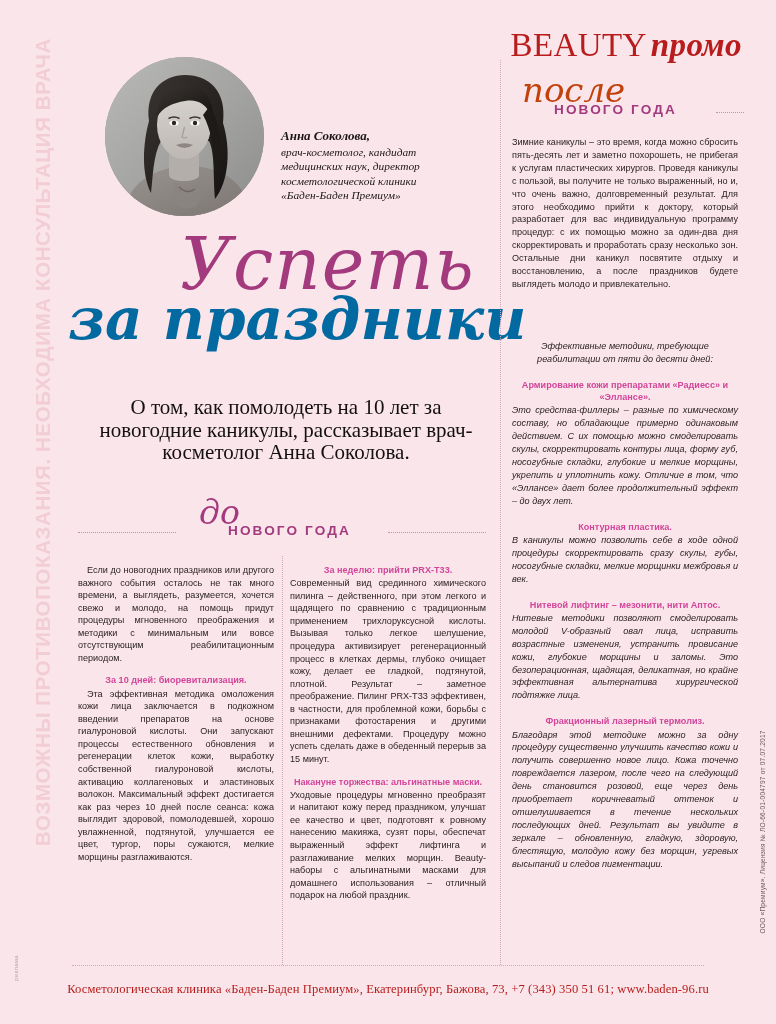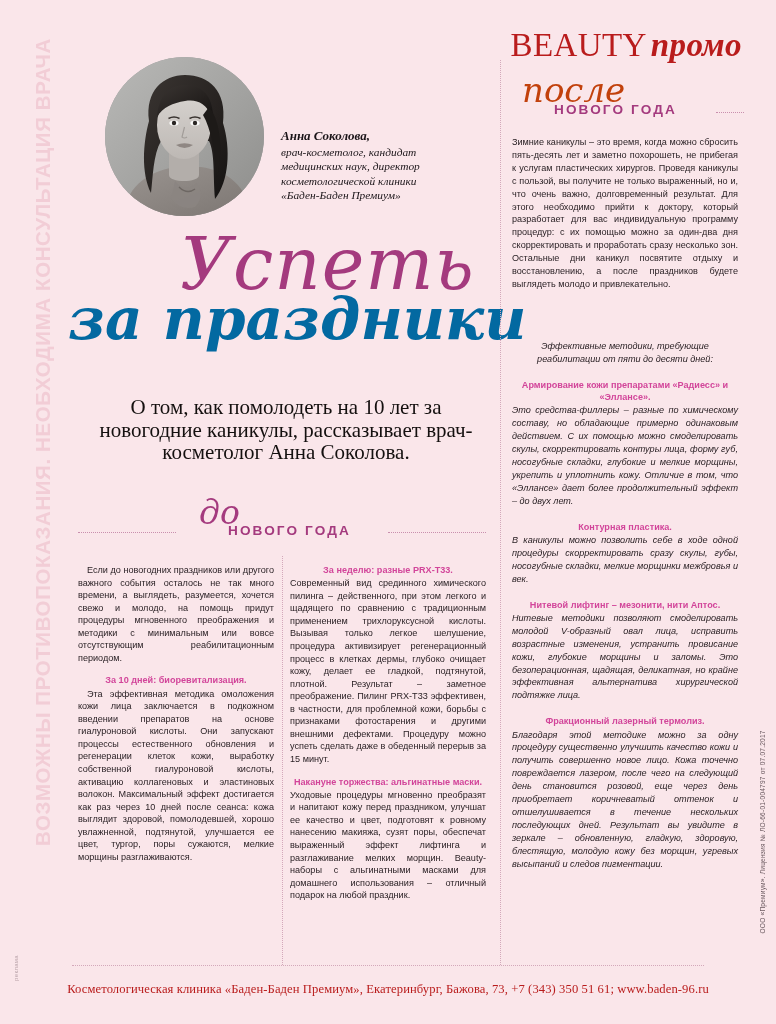--- a/index.html
+++ b/index.html
@@ -441,21 +441,21 @@
     <div class="caps">НОВОГО ГОДА</div>
   </div>
 
   <div class="col" style="left:78px; top:564px; width:196px;">
     <p class="indent">Если до новогодних праздников или другого важного события осталось не так много времени, а выглядеть, разумеется, хочется свежо и молодо, на помощь придут процедуры мгновенного преображения и методики с минимальным или вовсе отсутствующим реабилитационным периодом.</p>
     <h4>За 10 дней: биоревитализация.</h4>
     <p class="indent">Эта эффективная методика омоложения кожи лица заключается в подкожном введении препаратов на основе гиалуроновой кислоты. Они запускают процессы естественного обновления и регенерации клеток кожи, выработку собственной гиалуроновой кислоты, активацию коллагеновых и эластиновых волокон. Максимальный эффект достигается как раз через 10 дней после сеанса: кожа выглядит здоровой, помолодевшей, хорошо увлажненной, подтянутой, улучшается ее цвет, тургор, поры сужаются, мелкие морщины разглаживаются.</p>
   </div>
 
   <div class="col" style="left:290px; top:564px; width:196px;">
-    <h4 class="first">За неделю: разные PRX-T33.</h4>
+    <h4 class="first">За неделю: прийти PRX-T33.</h4>
     <p>Современный вид срединного химического пилинга – действенного, при этом легкого и щадящего по сравнению с традиционным применением трихлоруксусной кислоты. Вызывая только легкое шелушение, процедура активизирует регенерационный процесс в клетках дермы, глубоко очищает кожу, делает ее гладкой, подтянутой, плотной. Результат – заметное преображение. Пилинг PRX-T33 эффективен, в частности, для проблемной кожи, борьбы с признаками фотостарения и другими внешними дефектами. Процедуру можно успеть сделать даже в обеденный перерыв за 15 минут.</p>
     <h4>Накануне торжества: альгинатные маски.</h4>
     <p>Уходовые процедуры мгновенно преобразят и напитают кожу перед праздником, улучшат ее качество и цвет, подготовят к ровному нанесению макияжа, сузят поры, обеспечат выраженный эффект лифтинга и разглаживание мелких морщин. Beauty-наборы с альгинатными масками для домашнего использования – отличный подарок на любой праздник.</p>
   </div>
 
   <div class="footer">Косметологическая клиника «Баден-Баден Премиум», Екатеринбург, Бажова, 73, +7 (343) 350 51 61; www.baden-96.ru</div>
 
 </div>
 
 </body></html>

